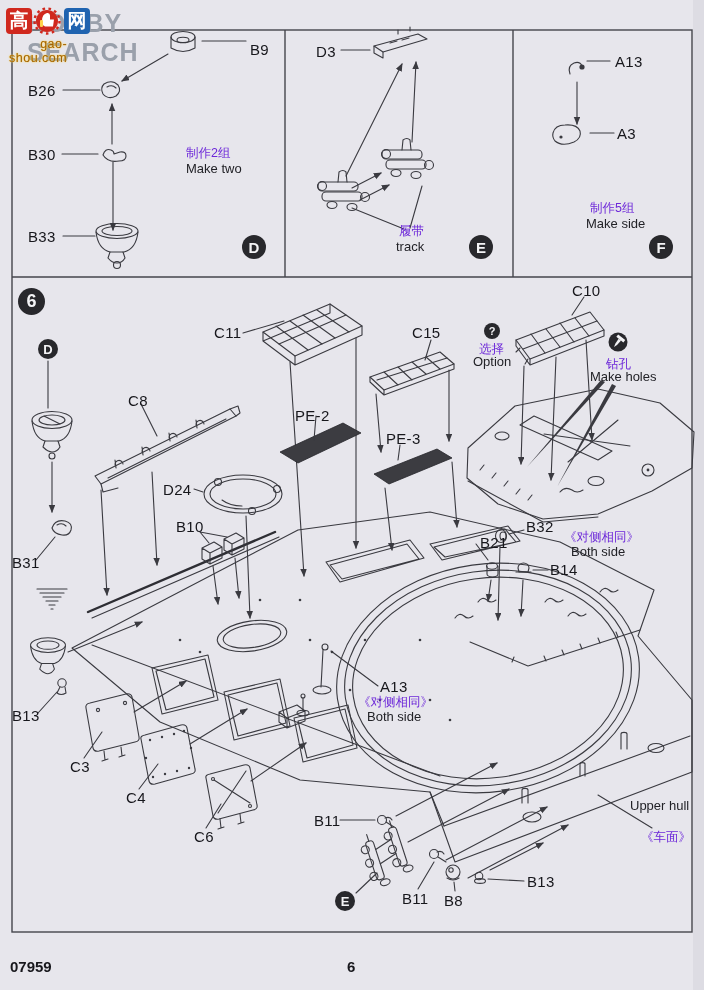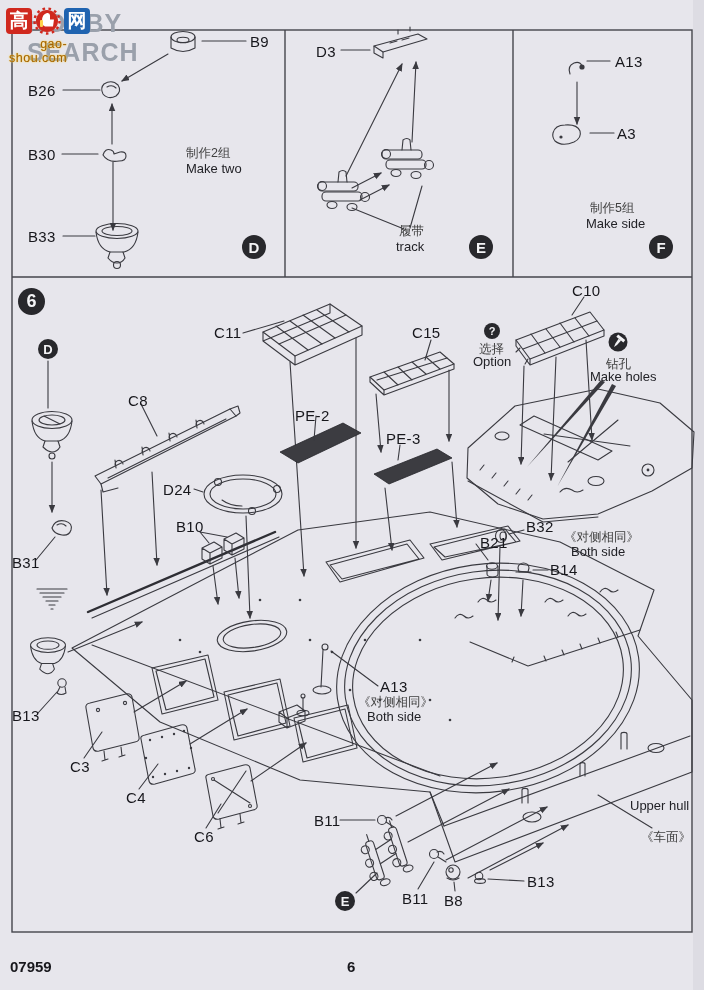--- a/index.html
+++ b/index.html
@@ -5,21 +5,21 @@
   html,body{margin:0;padding:0;background:#c9c9d1;}
   .sheet{position:relative;width:704px;height:990px;background:#e7e6ec;overflow:hidden;
          font-family:"Liberation Sans",sans-serif;}
   .edge{position:absolute;right:0;top:0;width:11px;height:990px;background:#dddce3;}
   svg.art{position:absolute;left:0;top:0;}
   .ln{stroke:#3a3a40;fill:none;stroke-width:1.1;stroke-linecap:round;stroke-linejoin:round;}
   .hv{stroke:#2e2e34;fill:none;stroke-width:2.4;stroke-linecap:round;}
   .dk{fill:#3c3c41;stroke:#26262b;stroke-width:0.8;}
   .bd{stroke:#45454c;fill:none;stroke-width:1.4;}
   .lbl{position:absolute;font-size:15px;color:#17171c;letter-spacing:.3px;white-space:nowrap;}
-  .cn{position:absolute;font-size:12.5px;color:#404040;white-space:nowrap;}
+  .cn{position:absolute;font-size:12.5px;color:#6d28d9;white-space:nowrap;}
   .en{position:absolute;font-size:13px;color:#222227;white-space:nowrap;}
   .badge{position:absolute;background:#28282c;color:#f3f3f5;border-radius:50%;
          display:flex;align-items:center;justify-content:center;font-weight:bold;z-index:3;}
   .b28{width:27px;height:27px;font-size:18px;}
   .b24{width:24px;height:24px;font-size:15px;}
   .b20{width:20px;height:20px;font-size:13px;}
   .b16{width:16px;height:16px;font-size:11px;}
   .wm{position:absolute;left:0;top:0;z-index:5;}
   .wm-bg{position:absolute;left:27px;top:9px;font-size:25px;font-weight:bold;
          color:#9aa0ab;letter-spacing:1px;z-index:1;}
@@ -485,21 +485,21 @@
     <svg class="wm-mascot" width="28" height="28">
       <circle cx="14" cy="14" r="11" fill="#d0281e"></circle>
       <circle cx="14" cy="14" r="12.5" fill="none" stroke="#d0281e" stroke-width="2.4" stroke-dasharray="2.6,3.4"></circle>
       <path d="M9,14 q0,-7 5,-8 q3,-0.5 3,2.5 l0,4 l4,0 l-1,7 l-8,0 l-3,-2 z" fill="#fff"></path>
       <rect x="7" y="13" width="3" height="7" rx="1" fill="#ffd24a"></rect>
     </svg>
     <div class="wm-box wm-blue">网</div>
     <div class="wm-domain">gao-shou.com</div>
   </div>
 
-  <div class="lbl" style="left:250px;top:33px">B9</div>
+  <div class="lbl" style="left:250px;top:41px">B9</div>
   <div class="lbl" style="left:28px;top:82px">B26</div>
   <div class="lbl" style="left:28px;top:146px">B30</div>
   <div class="lbl" style="left:28px;top:228px">B33</div>
   <div class="cn" style="left:186px;top:145px">制作2组</div>
   <div class="en" style="left:186px;top:161px">Make two</div>
   <div class="badge b24" style="left:242px;top:235px">D</div>
 
   <div class="lbl" style="left:316px;top:43px">D3</div>
   <div class="cn" style="left:399px;top:223px">履带</div>
   <div class="en" style="left:396px;top:239px">track</div>

